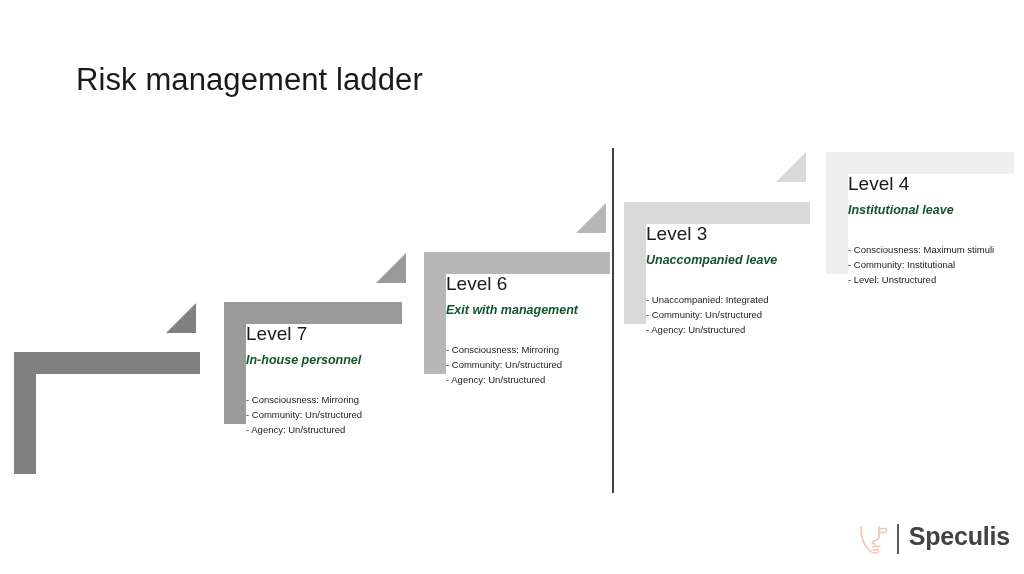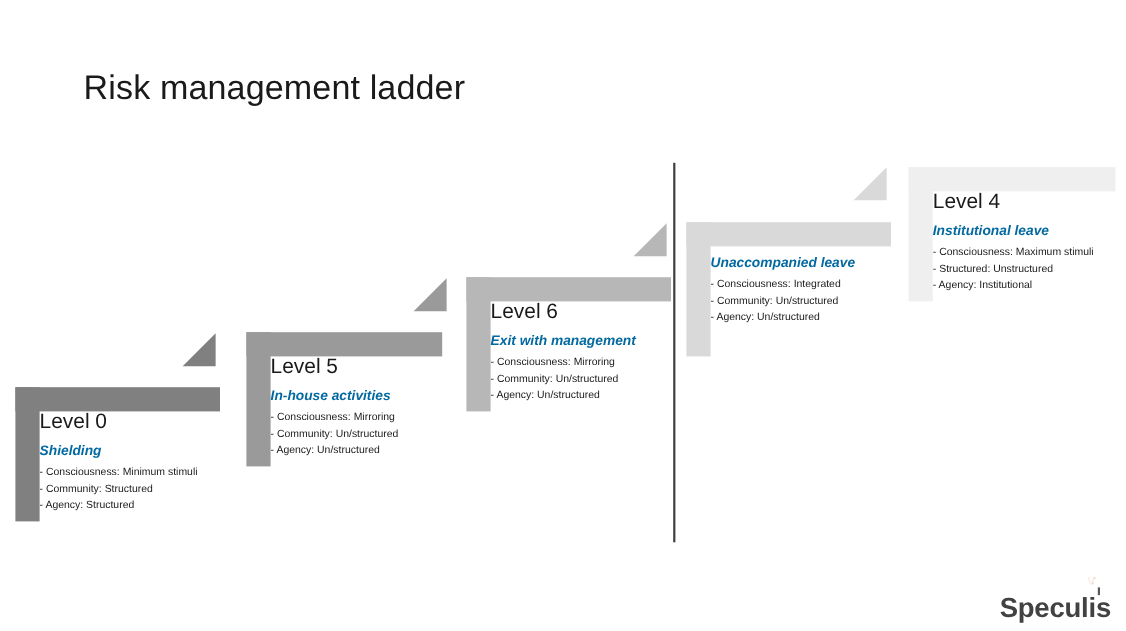--- a/index.html
+++ b/index.html
@@ -61,26 +61,26 @@
     font-weight: 400;
     color: #1a1a1a;
     line-height: 1.1;
     white-space: nowrap;
   }
   .lvl-subtitle {
     margin-top: 9px;
     font-size: 12.5px;
     font-weight: bold;
     font-style: italic;
-    color: #0369a1;
+    color: #14532d;
     line-height: 1.1;
     white-space: nowrap;
   }
   .lvl-attrs {
-    margin-top: 4px;
+    margin-top: 24px;
   }
   .lvl-attr {
     font-size: 9.5px;
     font-weight: 400;
     color: #1a1a1a;
     line-height: 15px;
     white-space: nowrap;
   }
 
   
@@ -96,23 +96,22 @@
     width: 2px;
     background: #3f3f3f;
   }
 
   
   #logo {
     position: absolute;
     right: 14px;
     bottom: 8px;
     display: flex;
-    align-items: flex-end;
+    align-items: flex-start;
     height: 42px;
-    flex-direction: column;
   }
   #logo-mark {
     width: 34px;
     height: 38px;
     display: block;
   }
   #logo-divider {
     width: 2px;
     height: 30px;
     background: #59595b;
@@ -137,37 +136,28 @@
 
   <div class="wedge" style="left:376px; top:253px; border-left:30px solid transparent; border-bottom:30px solid #9a9a9a;"></div>
 
   <div class="wedge" style="left:576px; top:203px; border-left:30px solid transparent; border-bottom:30px solid #b7b7b7;"></div>
 
   <div class="wedge" style="left:776px; top:152px; border-left:30px solid transparent; border-bottom:30px solid #d9d9d9;"></div>
 
   <div class="level" style="left:14px; top:352px; width:186px; height:122px;">
     <div class="lvl-topbar" style="width:186px; background:#808080;"></div>
     <div class="lvl-leftbar" style="height:122px; background:#808080;"></div>
-    <div class="lvl-text">
-      <div class="lvl-name">Level 0</div>
-      <div class="lvl-subtitle">Shielding</div>
-      <div class="lvl-attrs">
-        <div class="lvl-attr">- Consciousness: Minimum stimuli</div>
-        <div class="lvl-attr">- Community: Structured</div>
-        <div class="lvl-attr">- Agency: Structured</div>
-      </div>
-    </div>
   </div>
 
   <div class="level" style="left:224px; top:302px; width:178px; height:122px;">
     <div class="lvl-topbar" style="width:178px; background:#9a9a9a;"></div>
     <div class="lvl-leftbar" style="height:122px; background:#9a9a9a;"></div>
     <div class="lvl-text">
-      <div class="lvl-name">Level 5</div>
-      <div class="lvl-subtitle">In-house activities</div>
+      <div class="lvl-name">Level 7</div>
+      <div class="lvl-subtitle">In-house personnel</div>
       <div class="lvl-attrs">
         <div class="lvl-attr">- Consciousness: Mirroring</div>
         <div class="lvl-attr">- Community: Un/structured</div>
         <div class="lvl-attr">- Agency: Un/structured</div>
       </div>
     </div>
   </div>
 
   <div class="level" style="left:424px; top:252px; width:186px; height:122px;">
     <div class="lvl-topbar" style="width:186px; background:#b7b7b7;"></div>
@@ -180,39 +170,40 @@
         <div class="lvl-attr">- Community: Un/structured</div>
         <div class="lvl-attr">- Agency: Un/structured</div>
       </div>
     </div>
   </div>
 
   <div class="level" style="left:624px; top:202px; width:186px; height:122px;">
     <div class="lvl-topbar" style="width:186px; background:#d9d9d9;"></div>
     <div class="lvl-leftbar" style="height:122px; background:#d9d9d9;"></div>
     <div class="lvl-text">
+      <div class="lvl-name">Level 3</div>
       <div class="lvl-subtitle">Unaccompanied leave</div>
       <div class="lvl-attrs">
-        <div class="lvl-attr">- Consciousness: Integrated</div>
+        <div class="lvl-attr">- Unaccompanied: Integrated</div>
         <div class="lvl-attr">- Community: Un/structured</div>
         <div class="lvl-attr">- Agency: Un/structured</div>
       </div>
     </div>
   </div>
 
   <div class="level" style="left:826px; top:152px; width:188px; height:122px;">
     <div class="lvl-topbar" style="width:188px; background:#efefef;"></div>
     <div class="lvl-leftbar" style="height:122px; background:#efefef;"></div>
     <div class="lvl-text">
       <div class="lvl-name">Level 4</div>
       <div class="lvl-subtitle">Institutional leave</div>
       <div class="lvl-attrs">
         <div class="lvl-attr">- Consciousness: Maximum stimuli</div>
-        <div class="lvl-attr">- Structured: Unstructured</div>
-        <div class="lvl-attr">- Agency: Institutional</div>
+        <div class="lvl-attr">- Community: Institutional</div>
+        <div class="lvl-attr">- Level: Unstructured</div>
       </div>
     </div>
   </div>
 
   <div id="divider-line" style="left:612px; top:148px; height:345px;"></div>
 
   <div id="logo">
     <svg id="logo-mark" viewBox="0 0 34 38" fill="none" xmlns="http://www.w3.org/2000/svg">
 
       <path d="M4 3 C4 14, 7 22, 13 27 C16 29.5, 20 29.5, 22 27.5" stroke="#f0c4b0" stroke-width="1.6" stroke-linecap="round" fill="none"></path>

